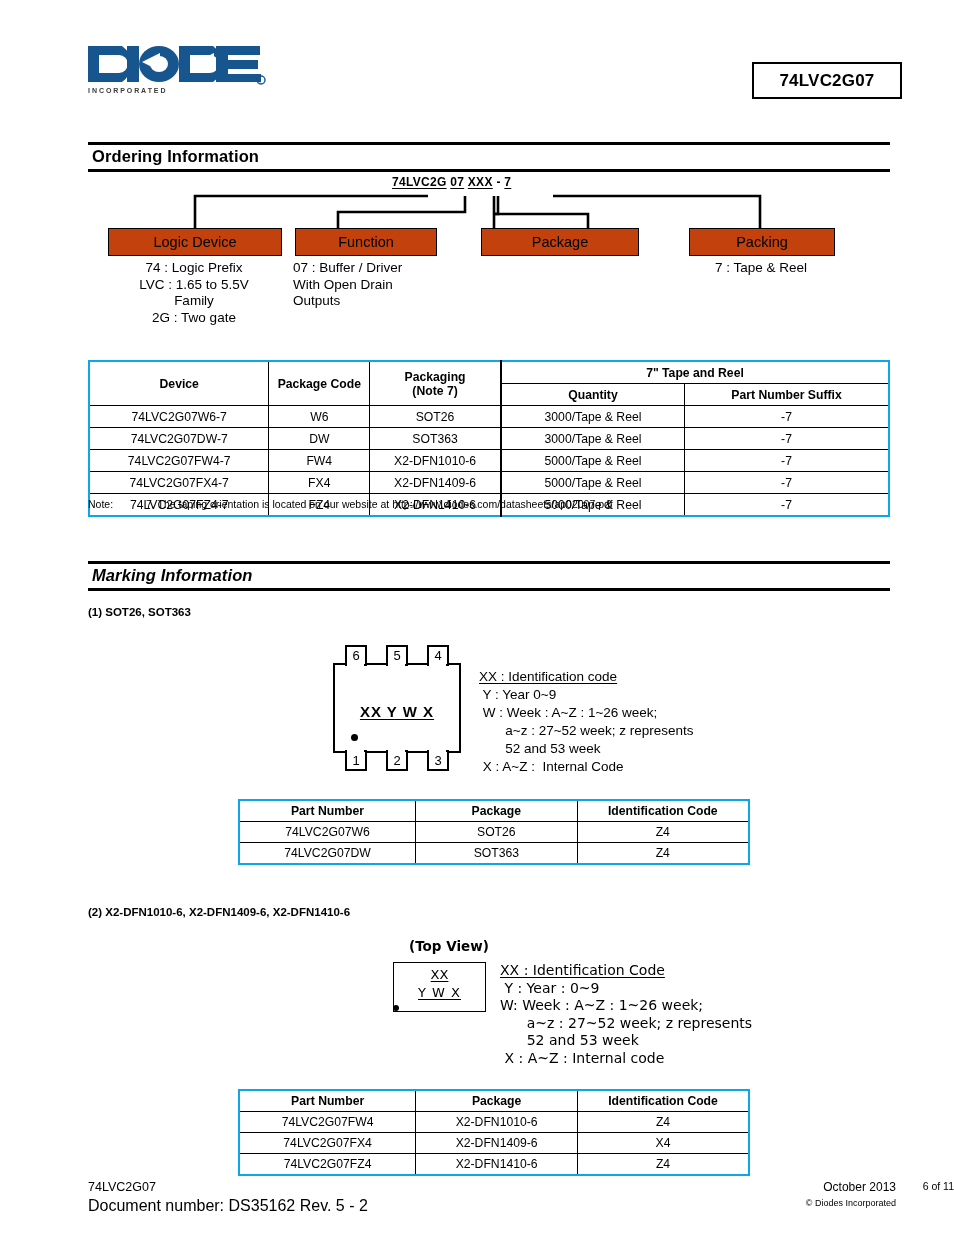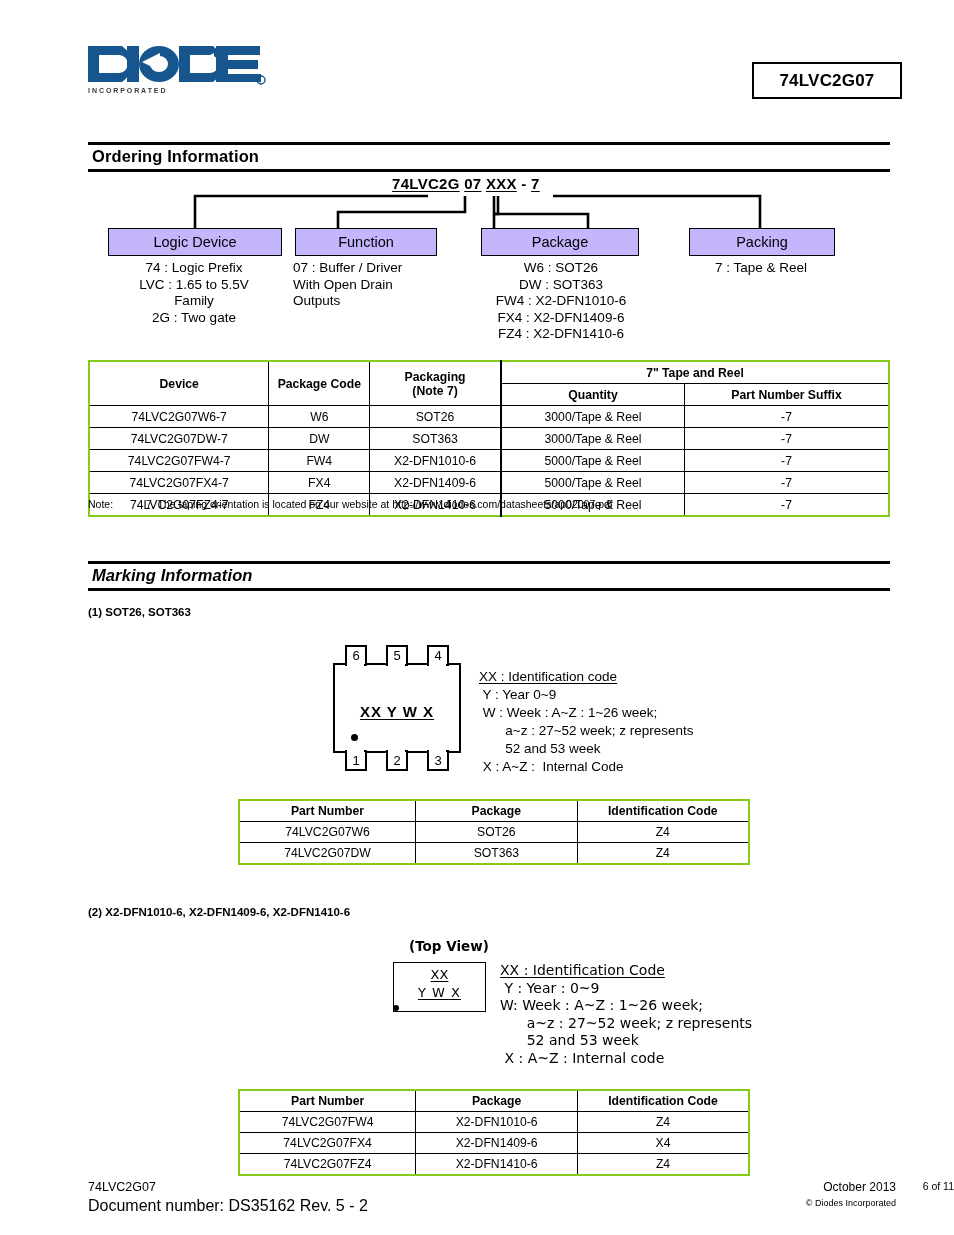--- a/index.html
+++ b/index.html
@@ -41,31 +41,31 @@
     margin: 0; font-size: 16.5px; font-weight: bold;
     letter-spacing: .1px;
   }
   #sec-ordering { top: 142px; }
   #sec-marking { top: 561px; font-style: italic; }
 
   
   .ord-diagram { position: absolute; left: 88px; top: 172px; width: 802px; height: 175px; }
   .partcode {
     position: absolute; left: 304px; top: 3px;
-    font-size: 15px; font-weight: bold; letter-spacing: .3px;
+    font-size: 12px; font-weight: bold; letter-spacing: .3px;
     white-space: pre;
   }
   .partcode u { text-decoration: underline; text-underline-offset: 2px; }
   .ord-svg { position: absolute; left: 0; top: 0; }
 
   .ord-box {
     position: absolute; height: 26px;
     border: 1.6px solid #000;
     display: flex; align-items: center; justify-content: center;
-    font-size: 14.5px; background: #c4b5fd;
+    font-size: 14.5px; background: #c2410c;
   }
   .ord-cap {
     position: absolute;
     font-size: 13.5px; line-height: 16.5px;
     text-align: center;
   }
 
   
   table.dt {
     position: absolute;
@@ -74,21 +74,21 @@
   }
   table.dt th, table.dt td {
     border: 1px solid #000;
     font-size: 12.2px;
     text-align: center;
     padding: 2px 4px;
     font-weight: normal;
     line-height: 14px;
   }
   table.dt th { font-weight: bold; }
-  table.dt { border: 2px solid #84cc16; padding-left: 34px; }
+  table.dt { border: 2px solid #0ea5e9; padding-left: 34px; }
 
   #tbl-order { left: 88px; top: 360px; width: 802px; }
   #tbl-order td, #tbl-order th { height: 17px; }
   .thick-l { border-left: 2px solid #000 !important; }
 
   .note {
     position: absolute; left: 88px; top: 498px;
     font-size: 10.5px;
   }
   .note .lbl { display: inline-block; width: 58px; }
@@ -237,25 +237,20 @@
       <span>Packing</span>
     </div>
 
     <div class="ord-cap" style="left:10px; top:88px; width:192px; white-space:pre-line;">74 : Logic Prefix
 LVC : 1.65 to 5.5V
 Family
 2G : Two gate</div>
     <div class="ord-cap" style="left:199px; top:88px; width:164px; white-space:pre-line; text-align:left; padding-left:6px;">07 :  Buffer / Driver
 With Open Drain
 Outputs</div>
-    <div class="ord-cap" style="left:373px; top:88px; width:200px; white-space:pre-line;">W6 : SOT26
-DW : SOT363
-FW4 : X2-DFN1010-6
-FX4 : X2-DFN1409-6
-FZ4 : X2-DFN1410-6</div>
     <div class="ord-cap" style="left:593px; top:88px; width:160px; white-space:pre-line;">7 : Tape &amp; Reel</div>
   </div>
 
   <table class="dt" id="tbl-order">
     <thead>
       <tr>
         <th rowspan="2" style="width:178px;">Device</th>
         <th rowspan="2" style="width:96px;">Package Code</th>
         <th rowspan="2" style="width:128px;">
           <span>Packaging</span><br>

